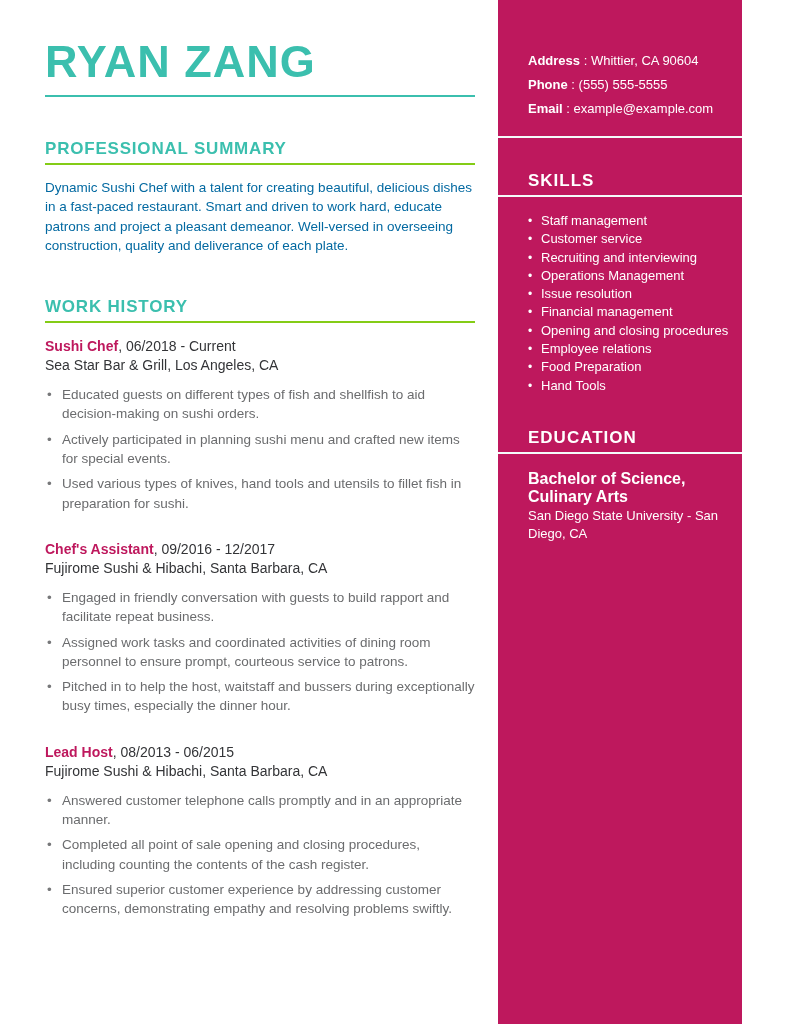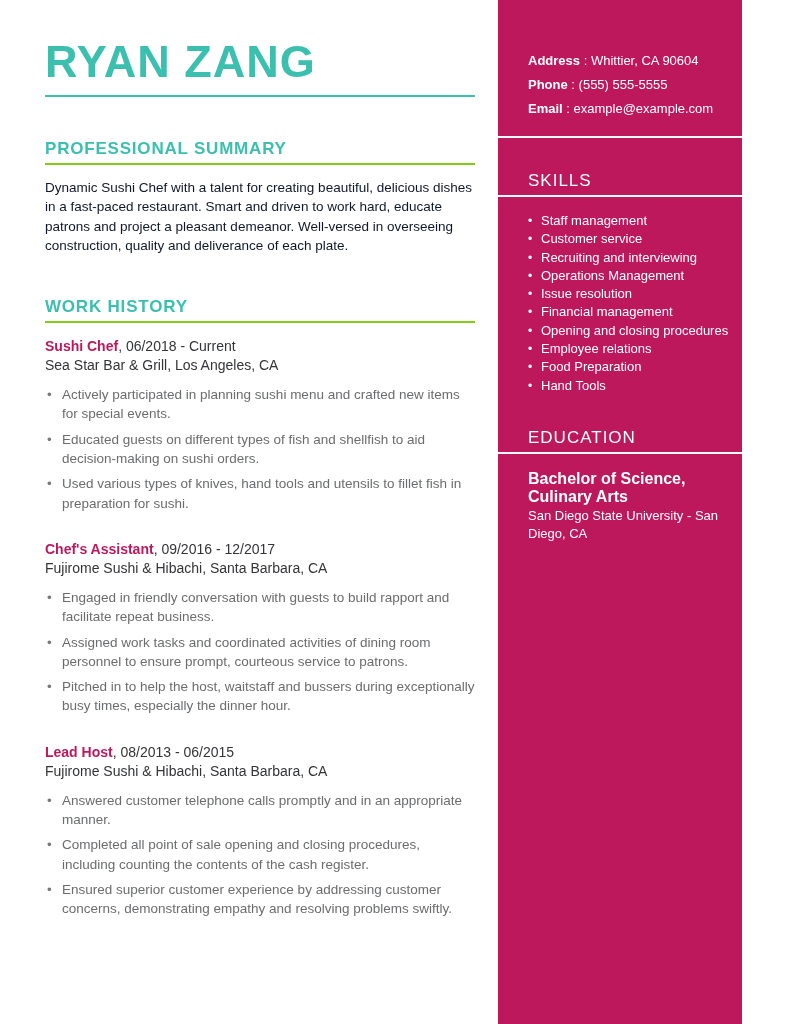--- a/index.html
+++ b/index.html
@@ -40,21 +40,21 @@
     font-weight: bold;
     letter-spacing: 0.8px;
     color: #3bbfae;
     border-bottom: 2px solid #84cc16;
     padding-bottom: 5px;
   }
   .summary-text {
     margin: 13px 0 0 0;
     font-size: 13.5px;
     line-height: 19.3px;
-    color: #0f172a;
+    color: #0369a1;
   }
   .job { margin-top: 14px; }
   .job + .job { margin-top: 27px; }
   .job-title-line, .job-company {
     margin: 0;
     font-size: 14px;
     line-height: 19px;
     color: #333437;
   }
   .job-title-line b { color: #be185d; }
@@ -95,21 +95,21 @@
     height: 2px;
     width: 249px;
     background: #f4fbfa;
   }
   .sb-rule.after-contact { margin-top: 20px; }
   .sb-rule.under-heading { margin-top: 5px; }
   .sb-heading {
     margin: 34px 0 0 30px;
     font-size: 17px;
     line-height: 18px;
-    font-weight: normal;
+    font-weight: bold;
     letter-spacing: 1px;
     color: #ffffff;
   }
   ul.skills {
     list-style: none;
     margin: 15px 0 0 0;
     padding: 0 30px;
     font-size: 13px;
   }
   ul.skills li {
@@ -150,22 +150,22 @@
       <p class="summary-text">Dynamic Sushi Chef with a talent for creating beautiful, delicious dishes in a fast-paced restaurant. Smart and driven to work hard, educate patrons and project a pleasant demeanor. Well-versed in overseeing construction, quality and deliverance of each plate.</p>
     </section>
 
     <section>
       <h2 class="left-heading">WORK HISTORY</h2>
 
       <div class="job">
         <p class="job-title-line"><b>Sushi Chef</b><span>, 06/2018 - Current</span></p>
         <p class="job-company">Sea Star Bar &amp; Grill, Los Angeles, CA</p>
         <ul class="bullets">
+          <li>Educated guests on different types of fish and shellfish to aid decision-making on sushi orders.</li>
           <li>Actively participated in planning sushi menu and crafted new items for special events.</li>
-          <li>Educated guests on different types of fish and shellfish to aid decision-making on sushi orders.</li>
           <li>Used various types of knives, hand tools and utensils to fillet fish in preparation for sushi.</li>
         </ul>
       </div>
 
       <div class="job">
         <p class="job-title-line"><b>Chef's Assistant</b><span>, 09/2016 - 12/2017</span></p>
         <p class="job-company">Fujirome Sushi &amp; Hibachi, Santa Barbara, CA</p>
         <ul class="bullets">
           <li>Engaged in friendly conversation with guests to build rapport and facilitate repeat business.</li>
           <li>Assigned work tasks and coordinated activities of dining room personnel to ensure prompt, courteous service to patrons.</li>

